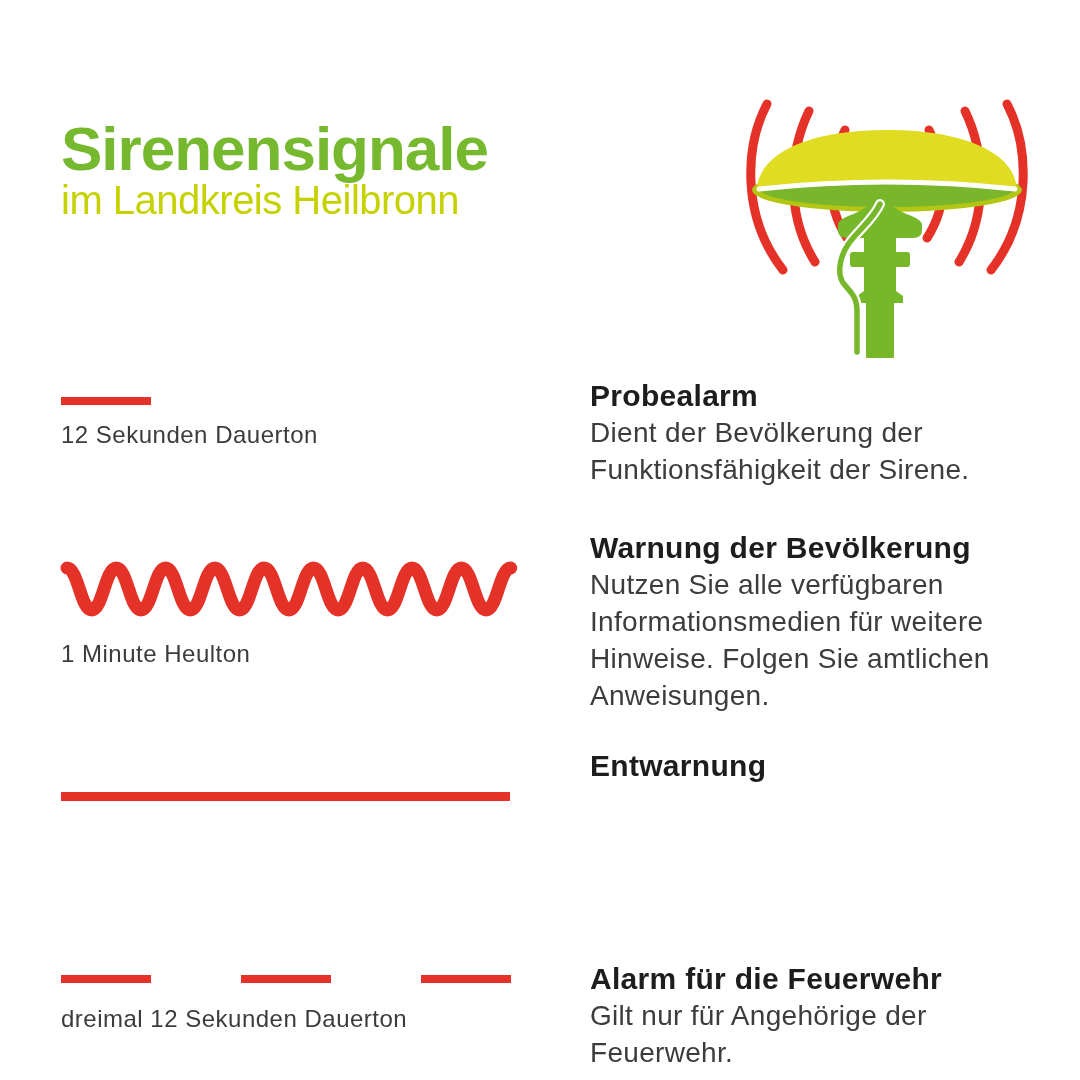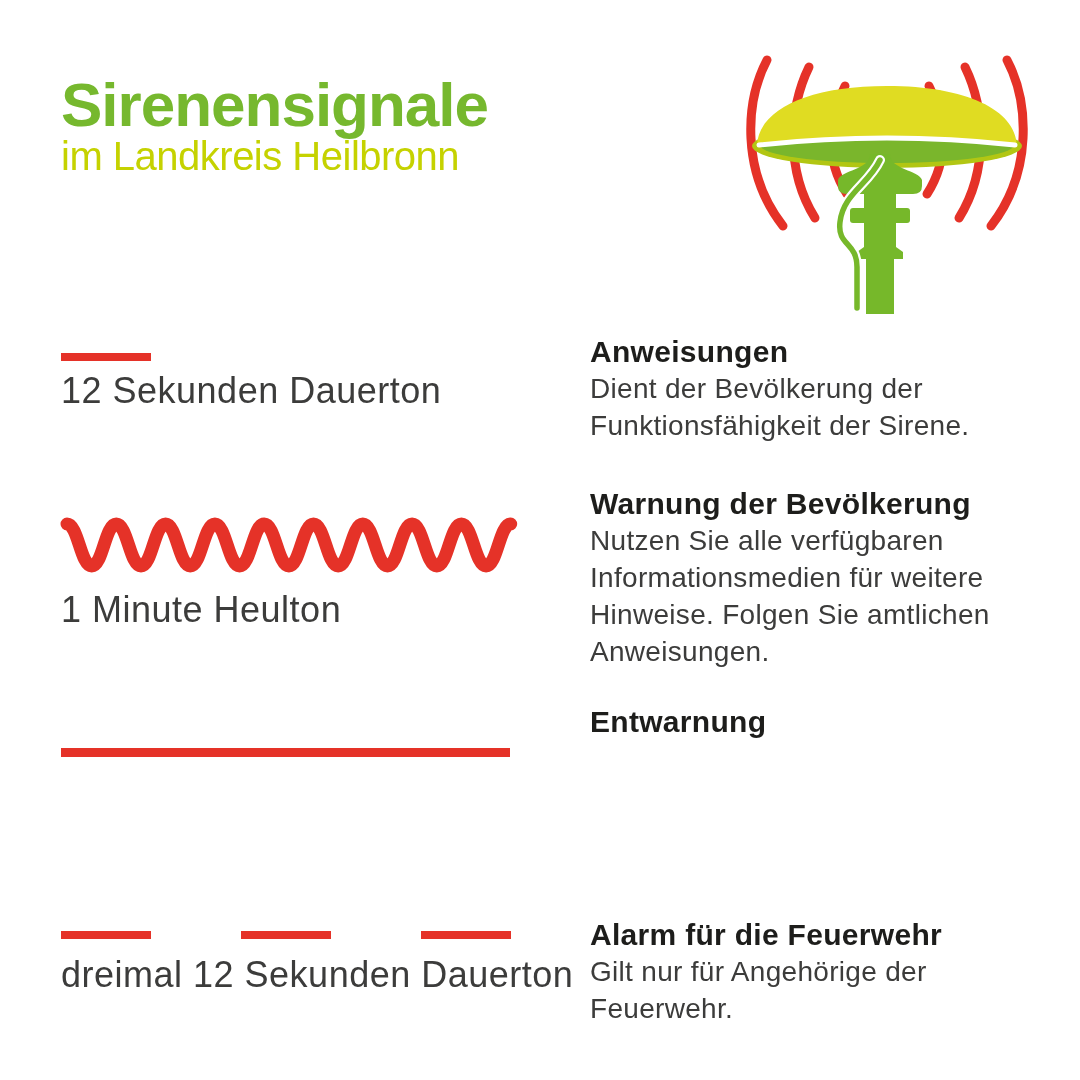--- a/index.html
+++ b/index.html
@@ -4,21 +4,21 @@
 <style>
   html, body { margin: 0; padding: 0; }
   body {
     width: 1080px; height: 1080px;
     background: #ffffff;
     font-family: "Liberation Sans", sans-serif;
     position: relative;
     overflow: hidden;
     color: var(--body);
   }
-  .poster { position: absolute; inset: 0; }
+  .poster { position: absolute; inset: 0; margin-top: 44px; }
 
   
   .title {
     position: absolute; left: 61px; top: 72px;
     font-size: 62px; font-weight: bold; letter-spacing: -1px;
     line-height: 66px; color: var(--title-green); margin: 0;
   }
   .subtitle {
     position: absolute; left: 61px; top: 134px;
     font-size: 40px; font-weight: normal; letter-spacing: -0.5px;
@@ -38,21 +38,21 @@
 
   
   .sig { position: absolute; left: 61px; }
   .dash { display: inline-block; width: 90px; height: 8px; background: var(--red); }
   .dash-row { display: flex; gap: 90px; }
   .long-line { width: 449px; height: 9px; background: var(--red); }
   .wave-svg { position: absolute; left: 60px; top: 514px; }
   .wave-path { fill: none; stroke: var(--red); stroke-width: 13; stroke-linecap: round; }
   .sig-label {
     position: absolute; left: 61px;
-    font-size: 36px; letter-spacing: 0.5px; line-height: 37px; color: var(--body);
+    font-size: 24px; letter-spacing: 0.5px; line-height: 37px; color: var(--body);
   }
 
   
   .info { position: absolute; left: 590px; width: 455px; }
   .info-heading {
     font-size: 30px; font-weight: bold; letter-spacing: 0.3px;
     line-height: 36px; color: var(--heading); margin: 0;
   }
   .info-desc {
     font-size: 28px; letter-spacing: 0.3px;
@@ -99,21 +99,21 @@
         <path class="cable" d="M 143,118 C 132,142 106,152 103,180 C 100,204 120,200 120,225 L 120,266"></path>
       </g>
     </svg>
   </div>
 
   <div class="sig" style="top:347px">
     <span class="dash"></span>
   </div>
   <div class="sig-label" style="top:372px">12 Sekunden Dauerton</div>
   <div class="info" style="top:334px">
-    <p class="info-heading">Anweisungen</p>
+    <p class="info-heading">Probealarm</p>
     <p class="info-desc">Dient der Bevölkerung der Funktionsfähigkeit der Sirene.</p>
   </div>
 
   <svg class="wave-svg" width="458" height="62" viewBox="0 0 458 62">
     <path class="wave-path" d="M 7,10 C 18,10 20.7,52 31.7,52 S 45.3,10 56.3,10 S 70,52 81,52 S 94.6,10 105.6,10 S 119.3,52 130.3,52 S 143.9,10 154.9,10 S 168.6,52 179.6,52 S 193.2,10 204.2,10 S 217.9,52 228.9,52 S 242.5,10 253.5,10 S 267.2,52 278.2,52 S 291.8,10 302.8,10 S 316.5,52 327.5,52 S 341.1,10 352.1,10 S 365.8,52 376.8,52 S 390.4,10 401.4,10 S 415.1,52 426.1,52 S 439.7,10 450.7,10"></path>
   </svg>
   <div class="sig-label" style="top:591px">1 Minute Heulton</div>
   <div class="info" style="top:486px">
     <p class="info-heading">Warnung der Bevölkerung</p>
     <p class="info-desc">Nutzen Sie alle verfügbaren Informationsmedien für weitere Hinweise. Folgen Sie amtlichen Anweisungen.</p>

